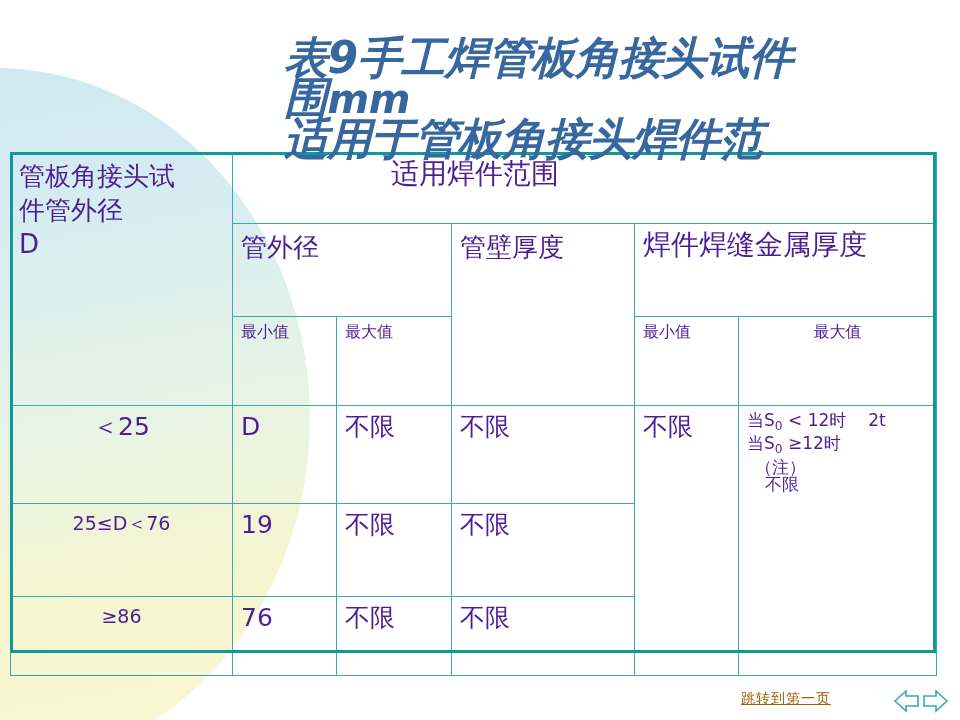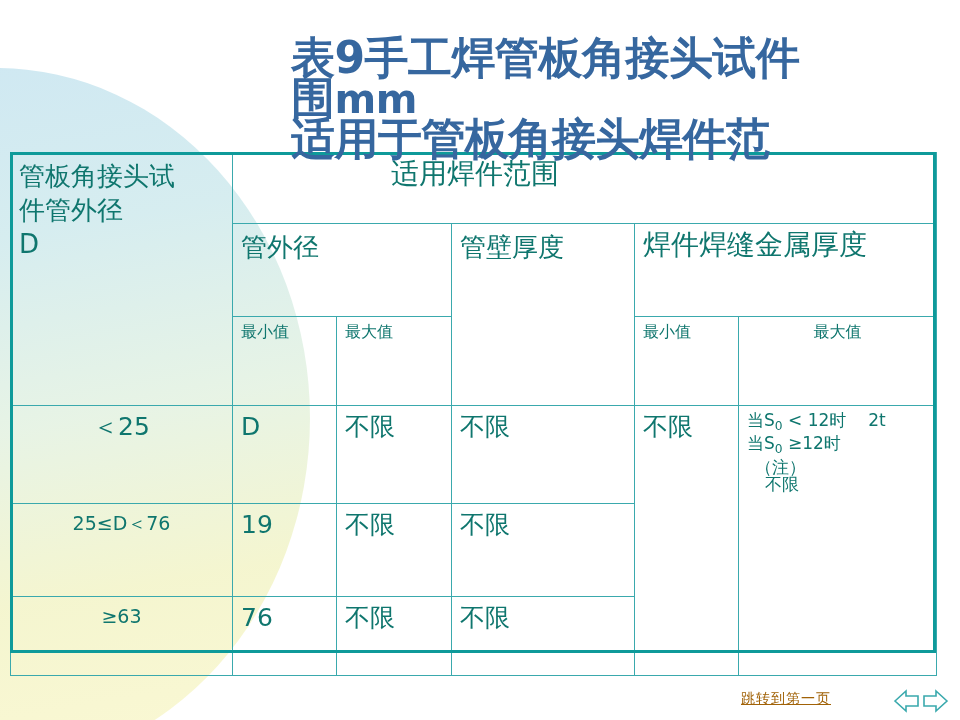--- a/index.html
+++ b/index.html
@@ -30,25 +30,26 @@
     height: 700px;
     border-radius: 50%;
     background: linear-gradient(170deg, #cbe6f2 0%, #d4ecef 28%, #e6f3e4 52%, #f4f5cd 74%, #fbf8d2 100%);
     opacity: 0.95;
     z-index: 0;
   }
 
   
   .title-block {
     position: absolute;
-    left: 291px;
+    left: 284px;
     top: 36px;
     width: 640px;
     z-index: 3;
     pointer-events: none;
+    font-style: italic;
   }
   .title-line {
     font-size: 44px;
     font-weight: bold;
     color: #36679f;
     line-height: 44px;
     letter-spacing: -0.5px;
     white-space: nowrap;
     text-align: left;
   }
@@ -68,21 +69,21 @@
     z-index: 2;
   }
   table.data {
     border-collapse: collapse;
     width: 926px;
     height: 501px;
     table-layout: fixed;
   }
   table.data td {
     border: 1px solid #3aa9ad;
-    color: #0f766e;
+    color: #4c1d95;
     vertical-align: top;
     padding: 6px 8px 4px 8px;
     background: transparent;
     font-weight: normal;
   }
   
   .tbl-wrap::after {
     content: "";
     position: absolute;
     left: 0; top: 0;
@@ -196,21 +197,21 @@
       </tr>
 
       <tr>
         <td class="c-valsm ctr pad-top-8" style="height:82px">25≤D＜76</td>
         <td class="c-val lft pad-top-8">19</td>
         <td class="c-val lft pad-top-8">不限</td>
         <td class="c-val lft pad-top-8">不限</td>
       </tr>
 
       <tr>
-        <td class="c-valsm ctr pad-top-8" style="height:68px">≥63</td>
+        <td class="c-valsm ctr pad-top-8" style="height:68px">≥86</td>
         <td class="c-val lft pad-top-8">76</td>
         <td class="c-val lft pad-top-8">不限</td>
         <td class="c-val lft pad-top-8">不限</td>
       </tr>
     </tbody>
   </table>
   </div>
 
   <a class="nav-link">跳转到第一页</a>
 

